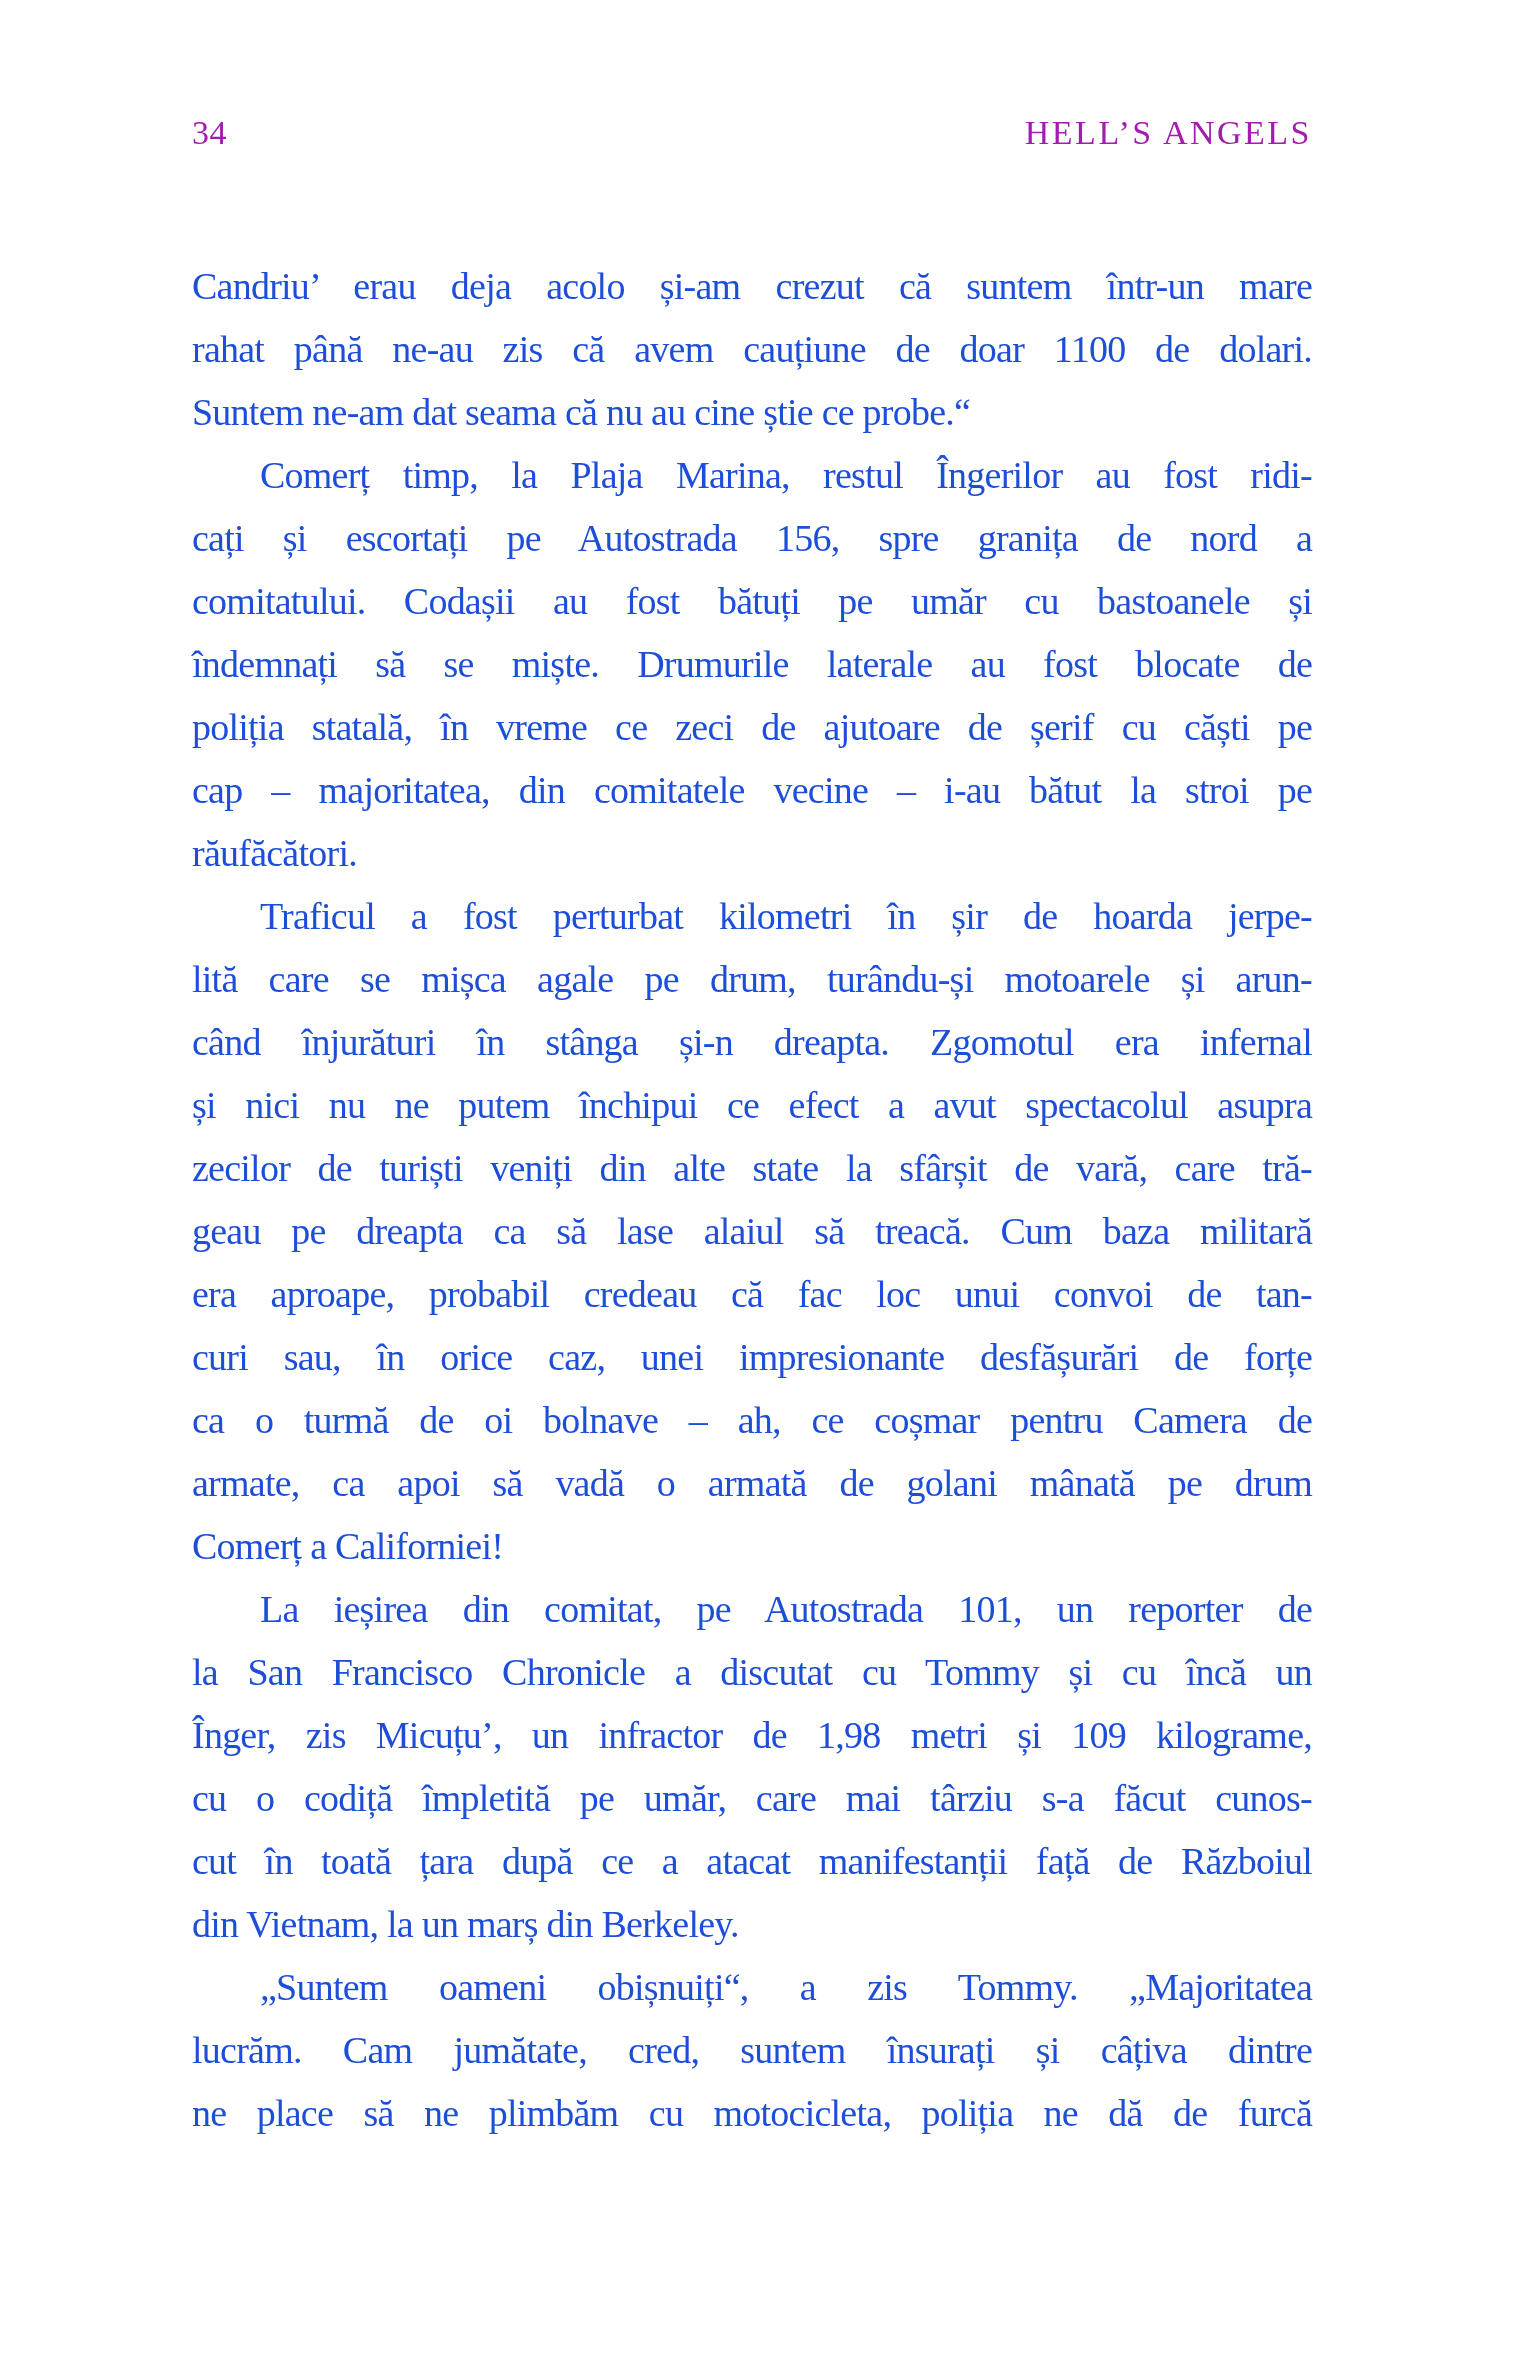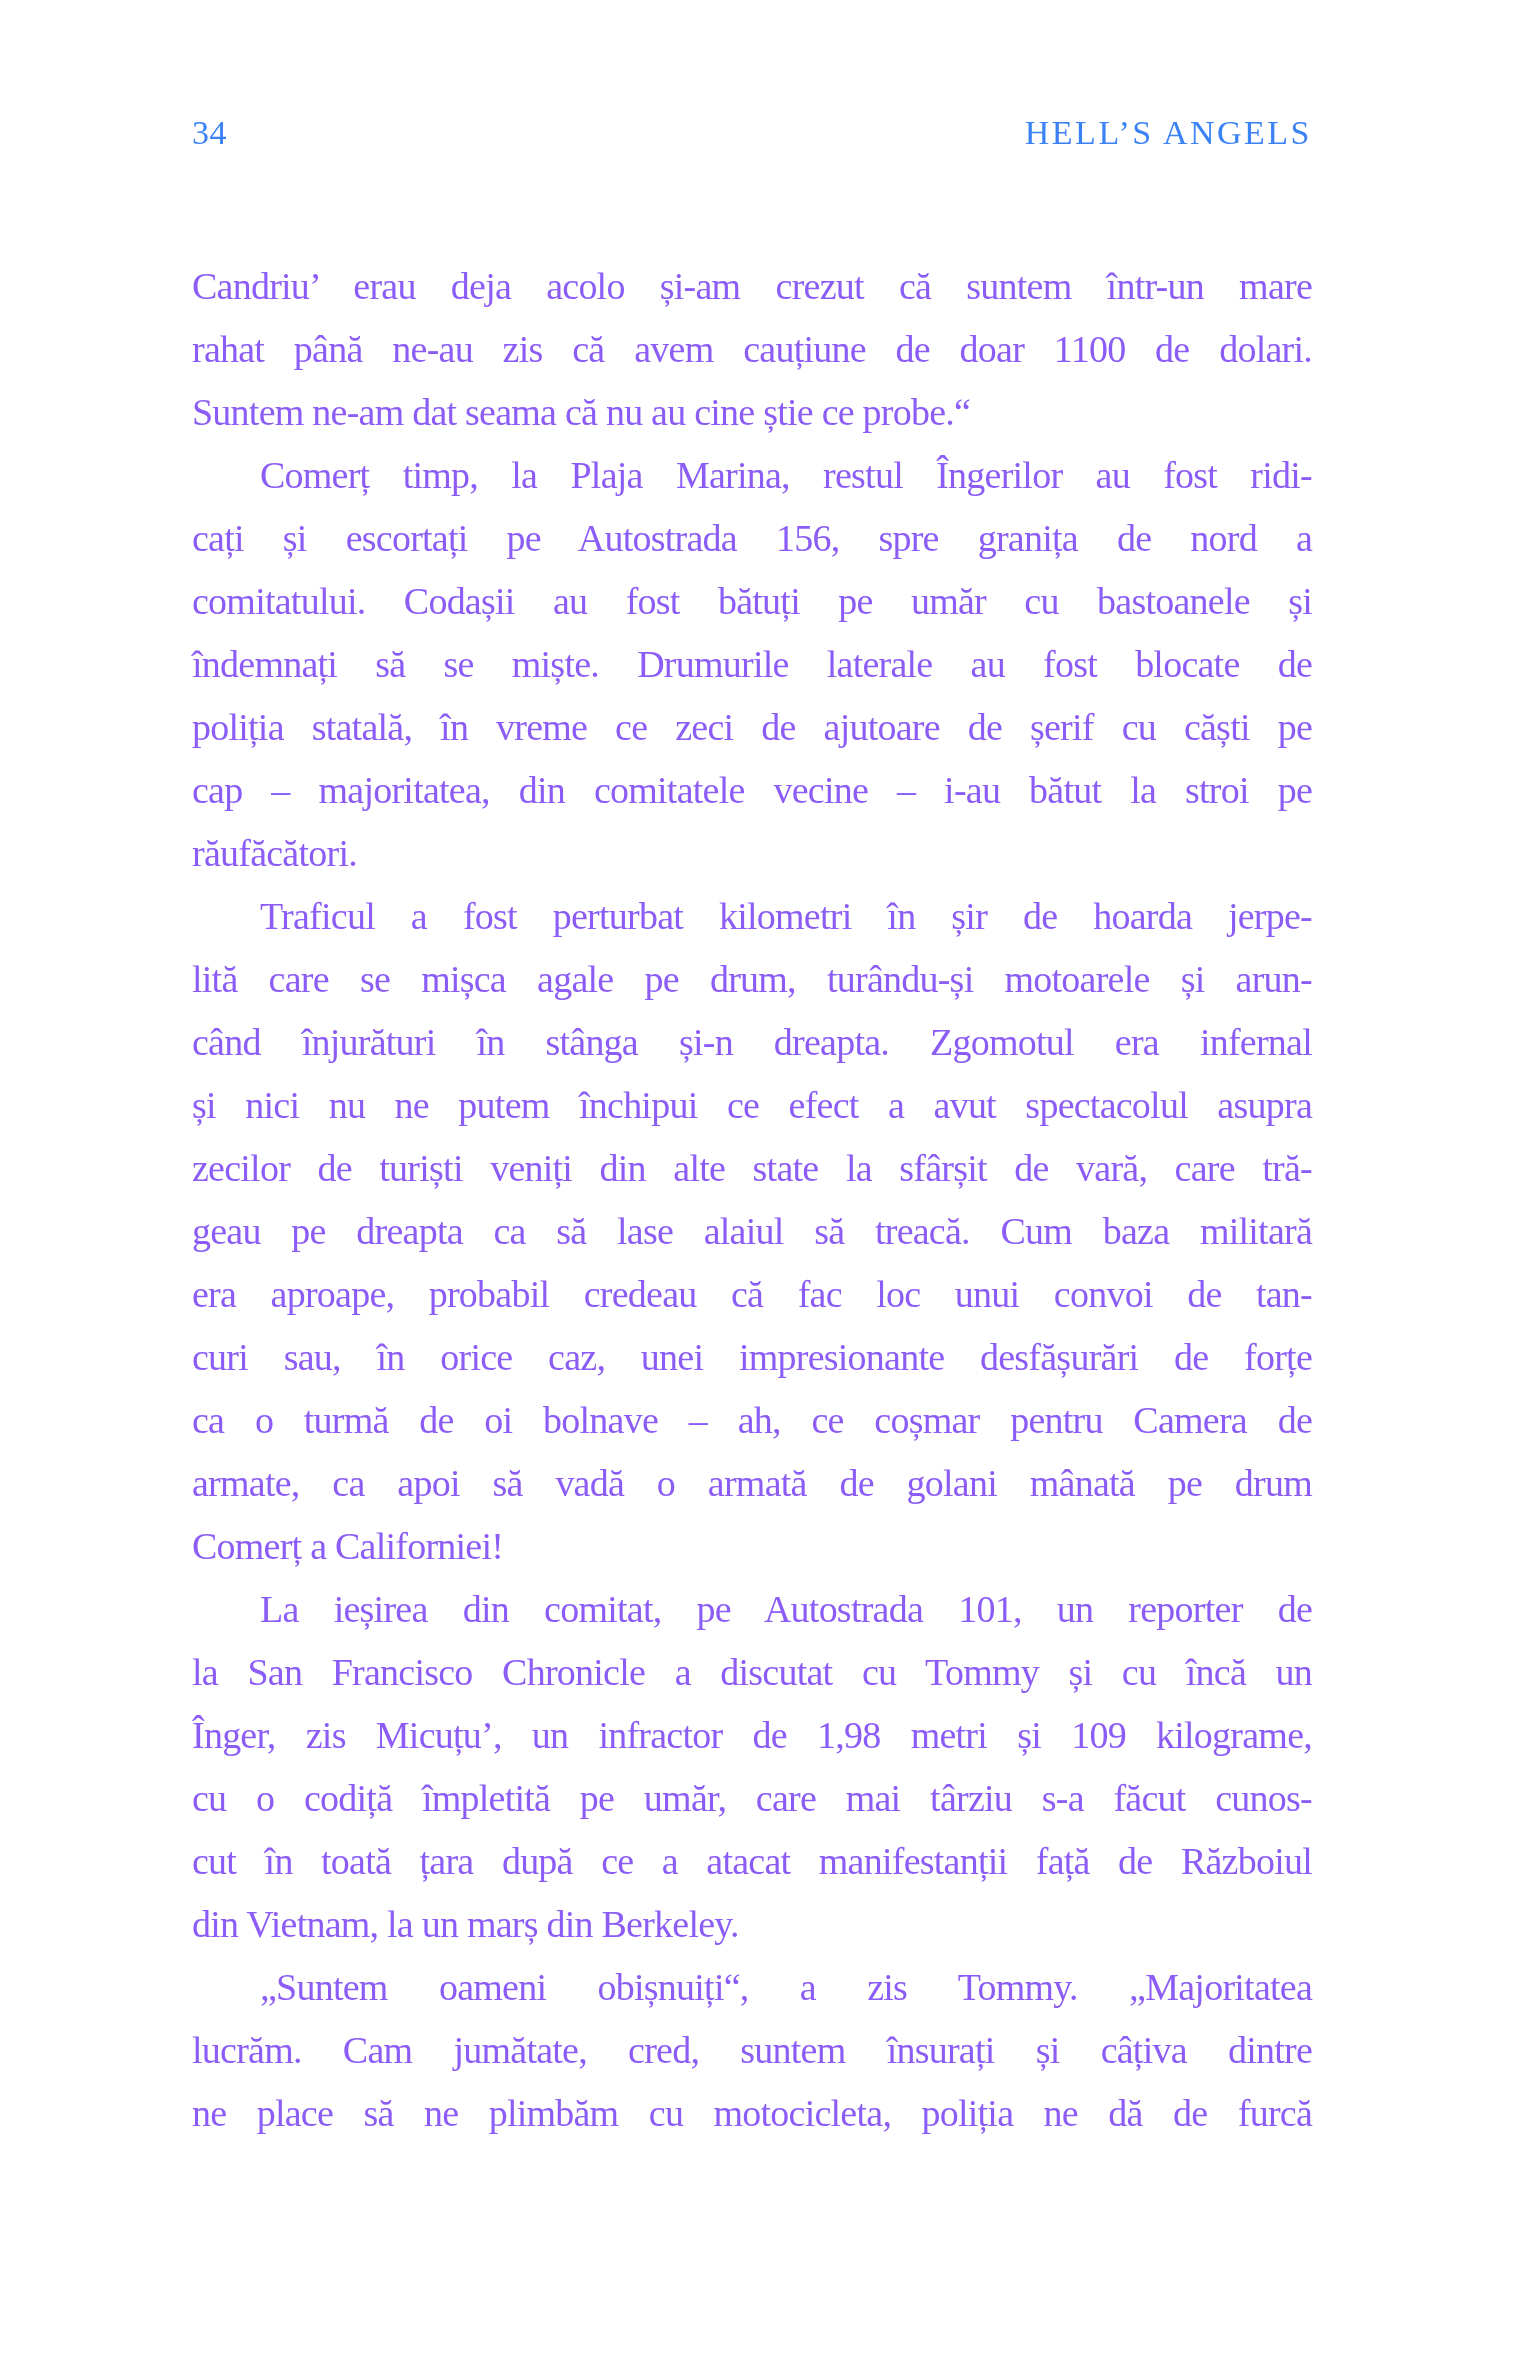--- a/index.html
+++ b/index.html
@@ -18,37 +18,37 @@
   }
   .header {
     position: absolute;
     left: 192px;
     top: 114px;
     width: 1120px;
     display: flex;
     justify-content: space-between;
     align-items: baseline;
     font-size: 34px;
-    color: #3b82f6;
+    color: #a21caf;
   }
   .page-number {
     letter-spacing: 0.5px;
   }
   .running-title {
     letter-spacing: 2.5px;
   }
   .body-text {
     position: absolute;
     left: 192px;
     top: 255px;
     width: 1120px;
     font-size: 38px;
     line-height: 63px;
     letter-spacing: -0.02em;
-    color: #8b5cf6;
+    color: #1d4ed8;
   }
   .line {
     text-align: justify;
     text-align-last: justify;
     white-space: normal;
   }
   .line.end {
     text-align-last: left;
   }
   .line.indent {

